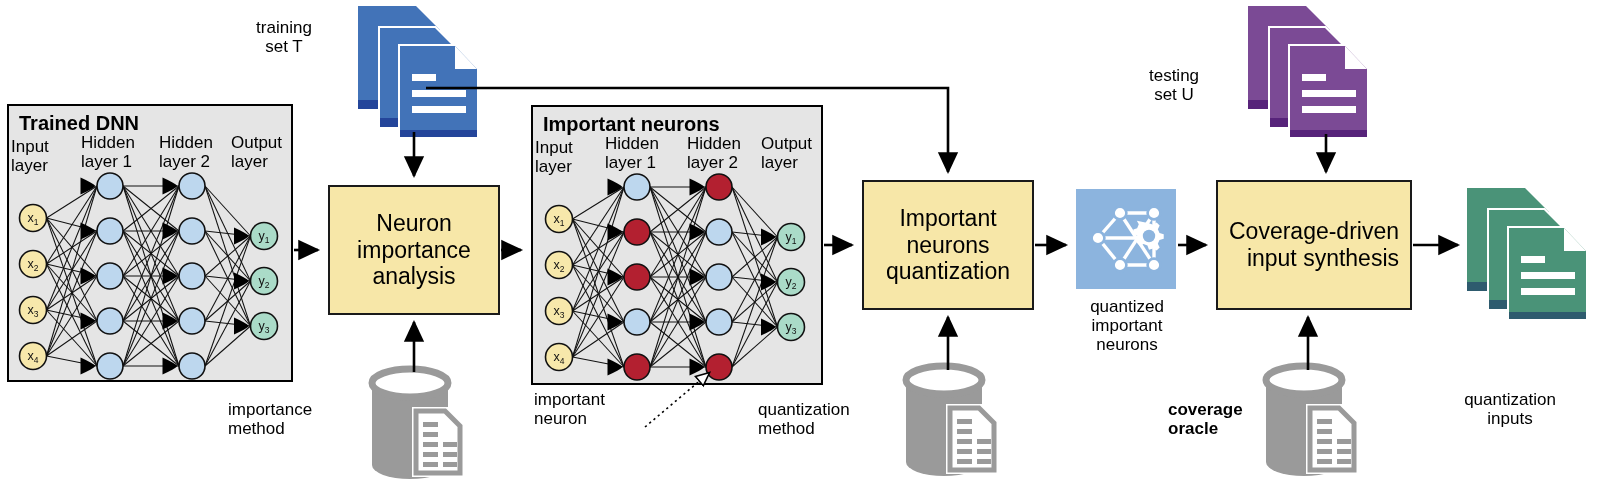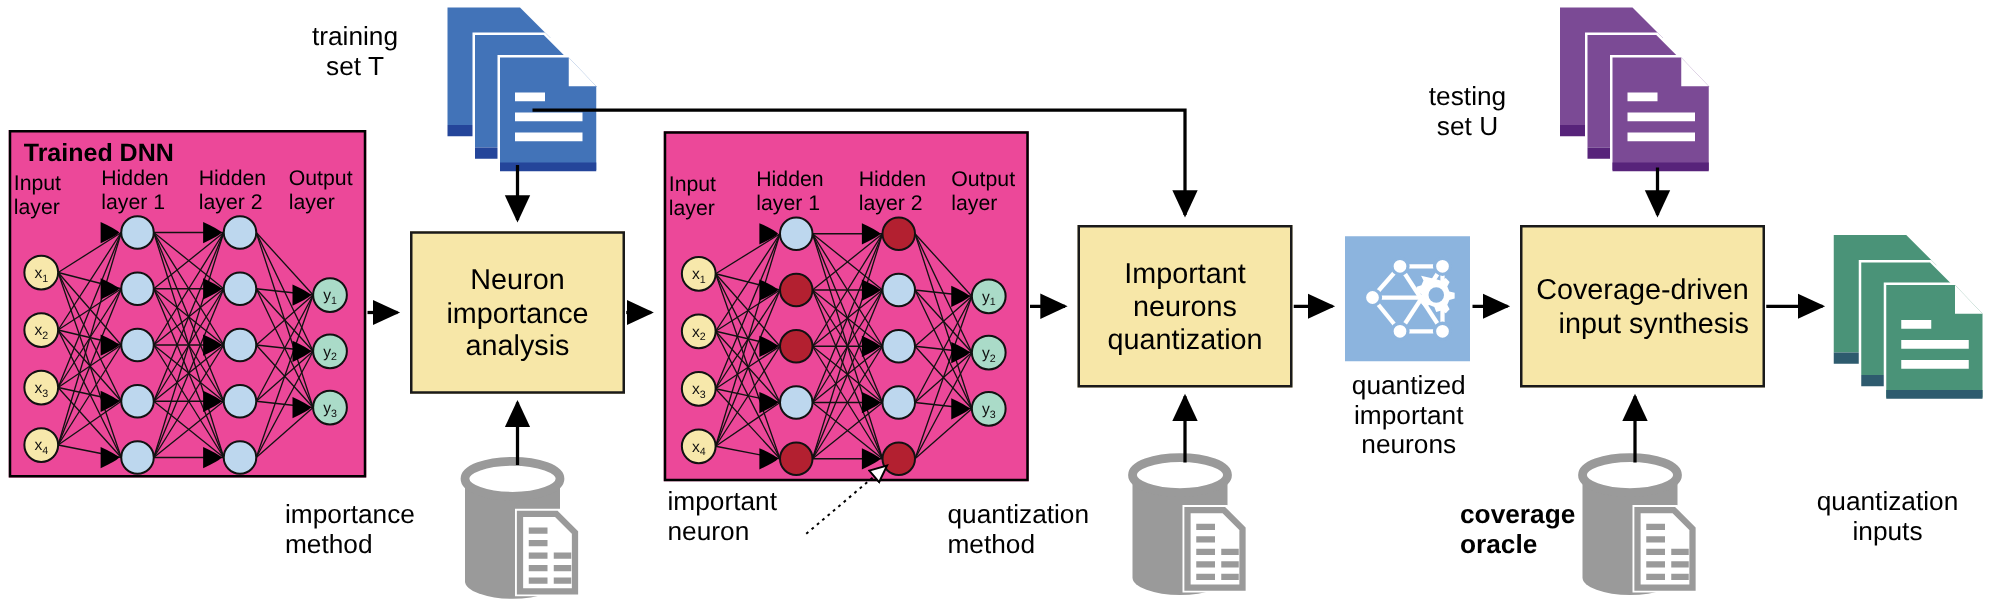--- a/index.html
+++ b/index.html
@@ -1,28 +1,28 @@
 <!DOCTYPE html>
 <html><head>
 <meta charset="utf-8">
 <style>
   html,body{margin:0;padding:0;background:#fff;}
   body{width:1604px;height:488px;position:relative;overflow:hidden;
        font-family:"Liberation Sans",sans-serif;color:#000;}
   .abs{position:absolute;}
-  .lbl{position:absolute;font-size:21px;line-height:1.12;text-align:center;color:#000;white-space:pre-line;}
+  .lbl{position:absolute;font-size:17px;line-height:1.12;text-align:center;color:#000;white-space:pre-line;}
   .lbl.left{text-align:left;}
 
   
   .pbox{position:absolute;background:#f7e7a8;border:2.4px solid #1a1a1a;
         display:flex;align-items:center;justify-content:center;text-align:center;
         font-size:23px;line-height:1.16;color:#000;box-sizing:border-box;padding:2px 4px;}
 
   
-  .nbox{position:absolute;border:2.6px solid #000;background:#ec4899;box-sizing:border-box;}
+  .nbox{position:absolute;border:2.6px solid #000;background:#e5e5e5;box-sizing:border-box;}
   .ntitle{position:absolute;font-weight:bold;font-size:20px;}
   .nlayerlbl{position:absolute;font-size:17px;line-height:1.1;text-align:left;white-space:pre-line;}
 
   svg{position:absolute;overflow:visible;}
   .netsvg{position:absolute;left:0;top:0;}
 
   
   .n-in{fill:#f7e8ab;stroke:#111;stroke-width:1.6;}
   .n-hid{fill:#bdd7ee;stroke:#111;stroke-width:1.6;}
   .n-red{fill:#b32030;stroke:#111;stroke-width:1.6;}
@@ -151,20 +151,21 @@
         <text x="255" y="134.4" class="nodetxt" text-anchor="middle">y<tspan dy="3" class="nodesub">1</tspan></text>
         <circle cx="255" cy="175" r="13.5" class="n-out"></circle>
         <text x="255" y="179.4" class="nodetxt" text-anchor="middle">y<tspan dy="3" class="nodesub">2</tspan></text>
         <circle cx="255" cy="220" r="13.5" class="n-out"></circle>
         <text x="255" y="224.4" class="nodetxt" text-anchor="middle">y<tspan dy="3" class="nodesub">3</tspan></text>
       </g>
     </svg>
 </div>
 
 <div class="nbox" style="left:531px;top:105px;width:292px;height:280px;">
+  <div class="ntitle" style="left:10px;top:6px;">Important neurons</div>
   <div class="nlayerlbl" style="left:2px;top:32px;width:56px;text-align:left;">Input
 layer</div>
   <div class="nlayerlbl" style="left:72px;top:28px;width:76px;">Hidden
 layer 1</div>
   <div class="nlayerlbl" style="left:154px;top:28px;width:76px;">Hidden
 layer 2</div>
   <div class="nlayerlbl" style="left:228px;top:28px;width:62px;">Output
 layer</div>
   <svg class="netsvg" id="net1" width="292" height="280">
       <g>

